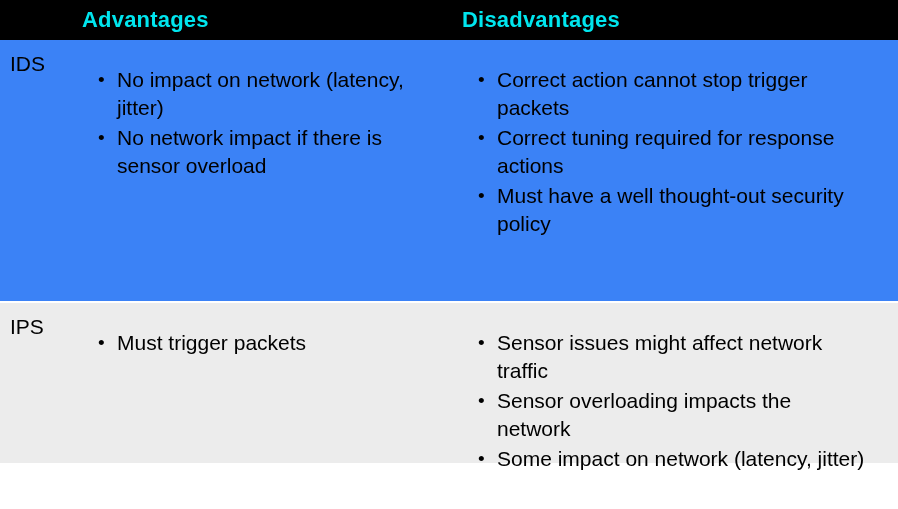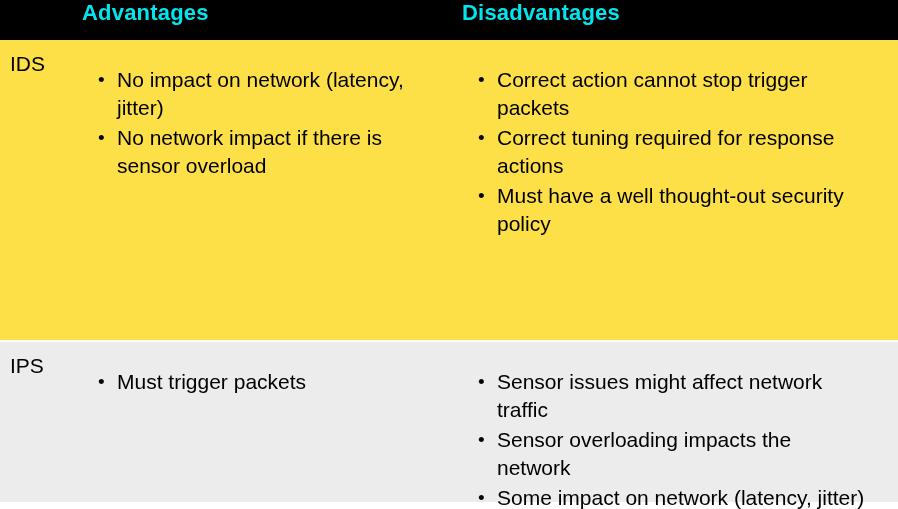--- a/index.html
+++ b/index.html
@@ -19,20 +19,21 @@
     height: 509px;
     box-sizing: border-box;
     display: flex;
     flex-direction: column;
   }
   
   .header-row {
     background: #000000;
     height: 40px;
     display: flex;
+    align-items: center;
     flex: 0 0 auto;
   }
   .col-label {
     width: 72px;
     flex: 0 0 72px;
     box-sizing: border-box;
     padding-left: 10px;
   }
   .col-adv {
     width: 380px;
@@ -51,22 +52,22 @@
     font-weight: bold;
     letter-spacing: 0.2px;
   }
   
   .body-row {
     display: flex;
     flex: 0 0 auto;
     box-sizing: border-box;
   }
   .row-ids {
-    background: #fde047;
-    height: 302px;
+    background: #3b82f6;
+    height: 263px;
     border-bottom: 2px solid #ffffff;
   }
   .row-ips {
     background: #ececec;
     height: 160px;
   }
   .row-label {
     width: 72px;
     flex: 0 0 72px;
     box-sizing: border-box;

